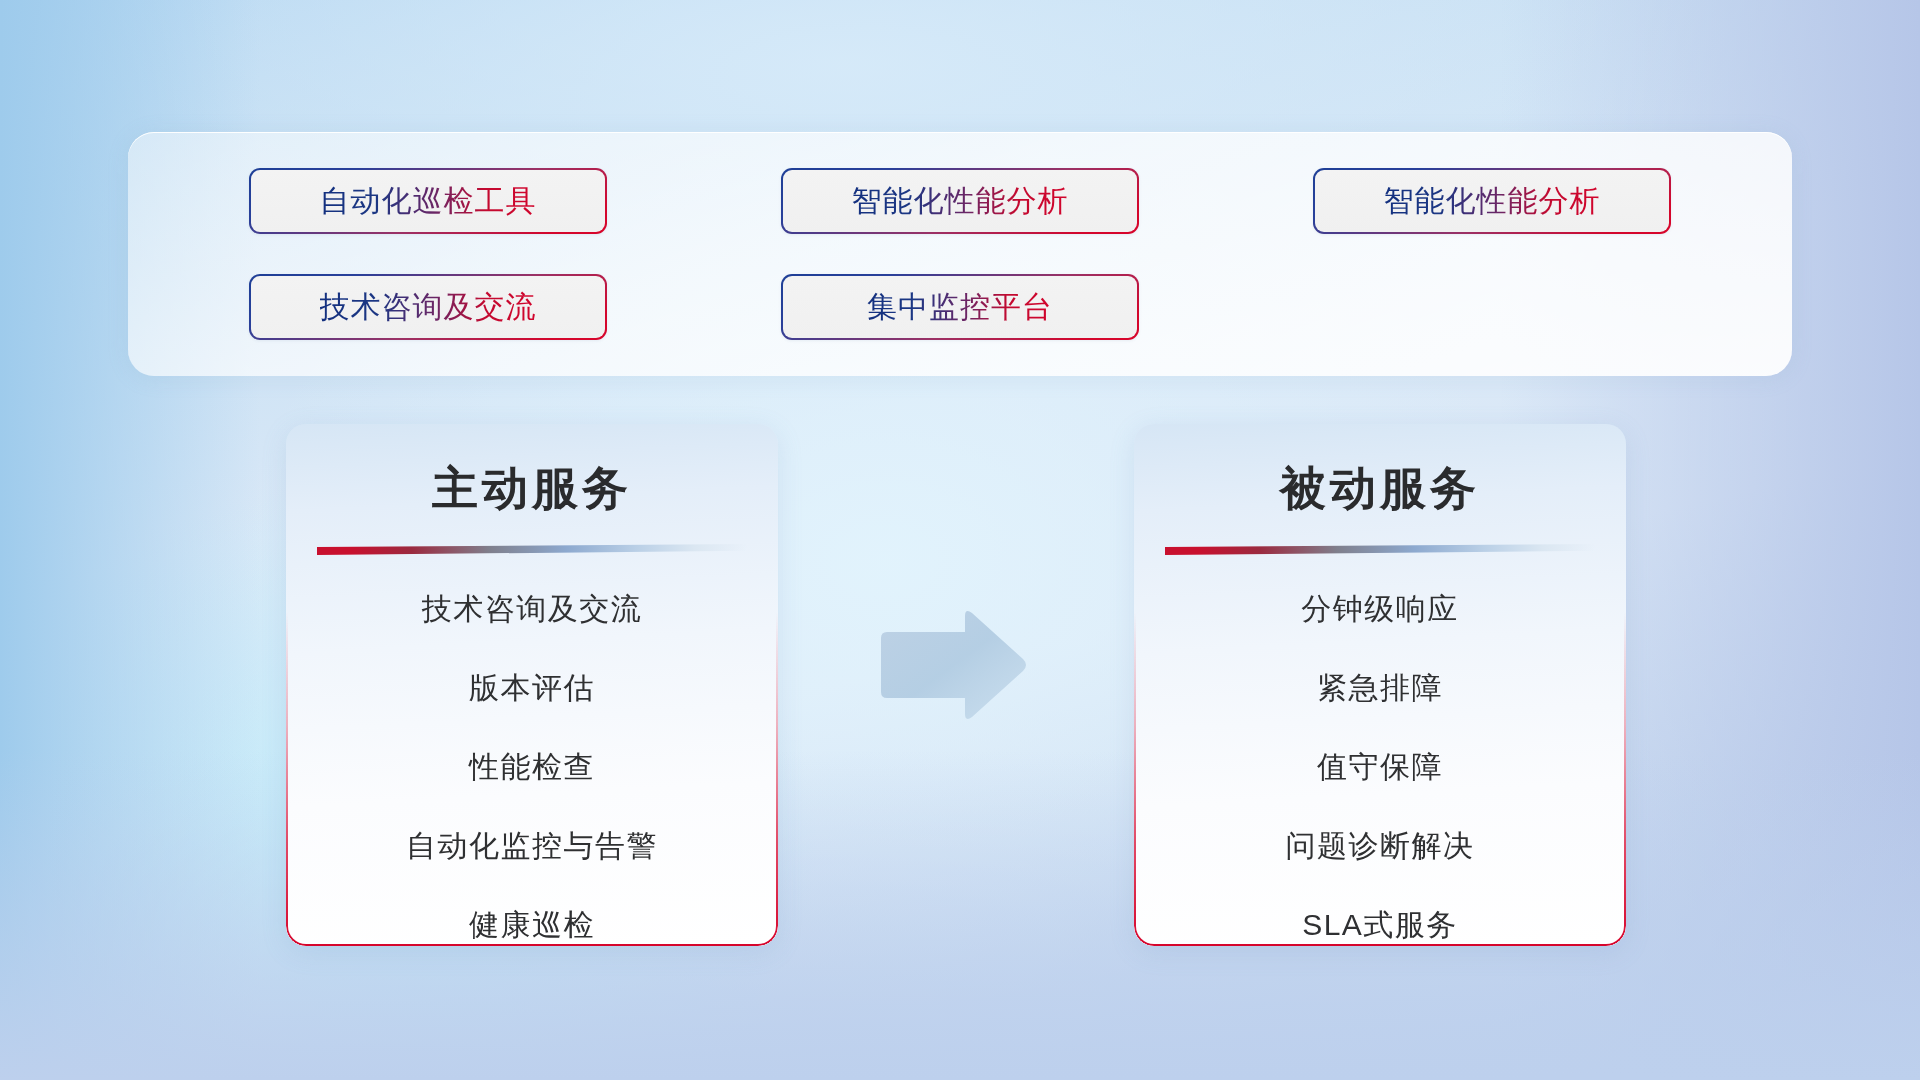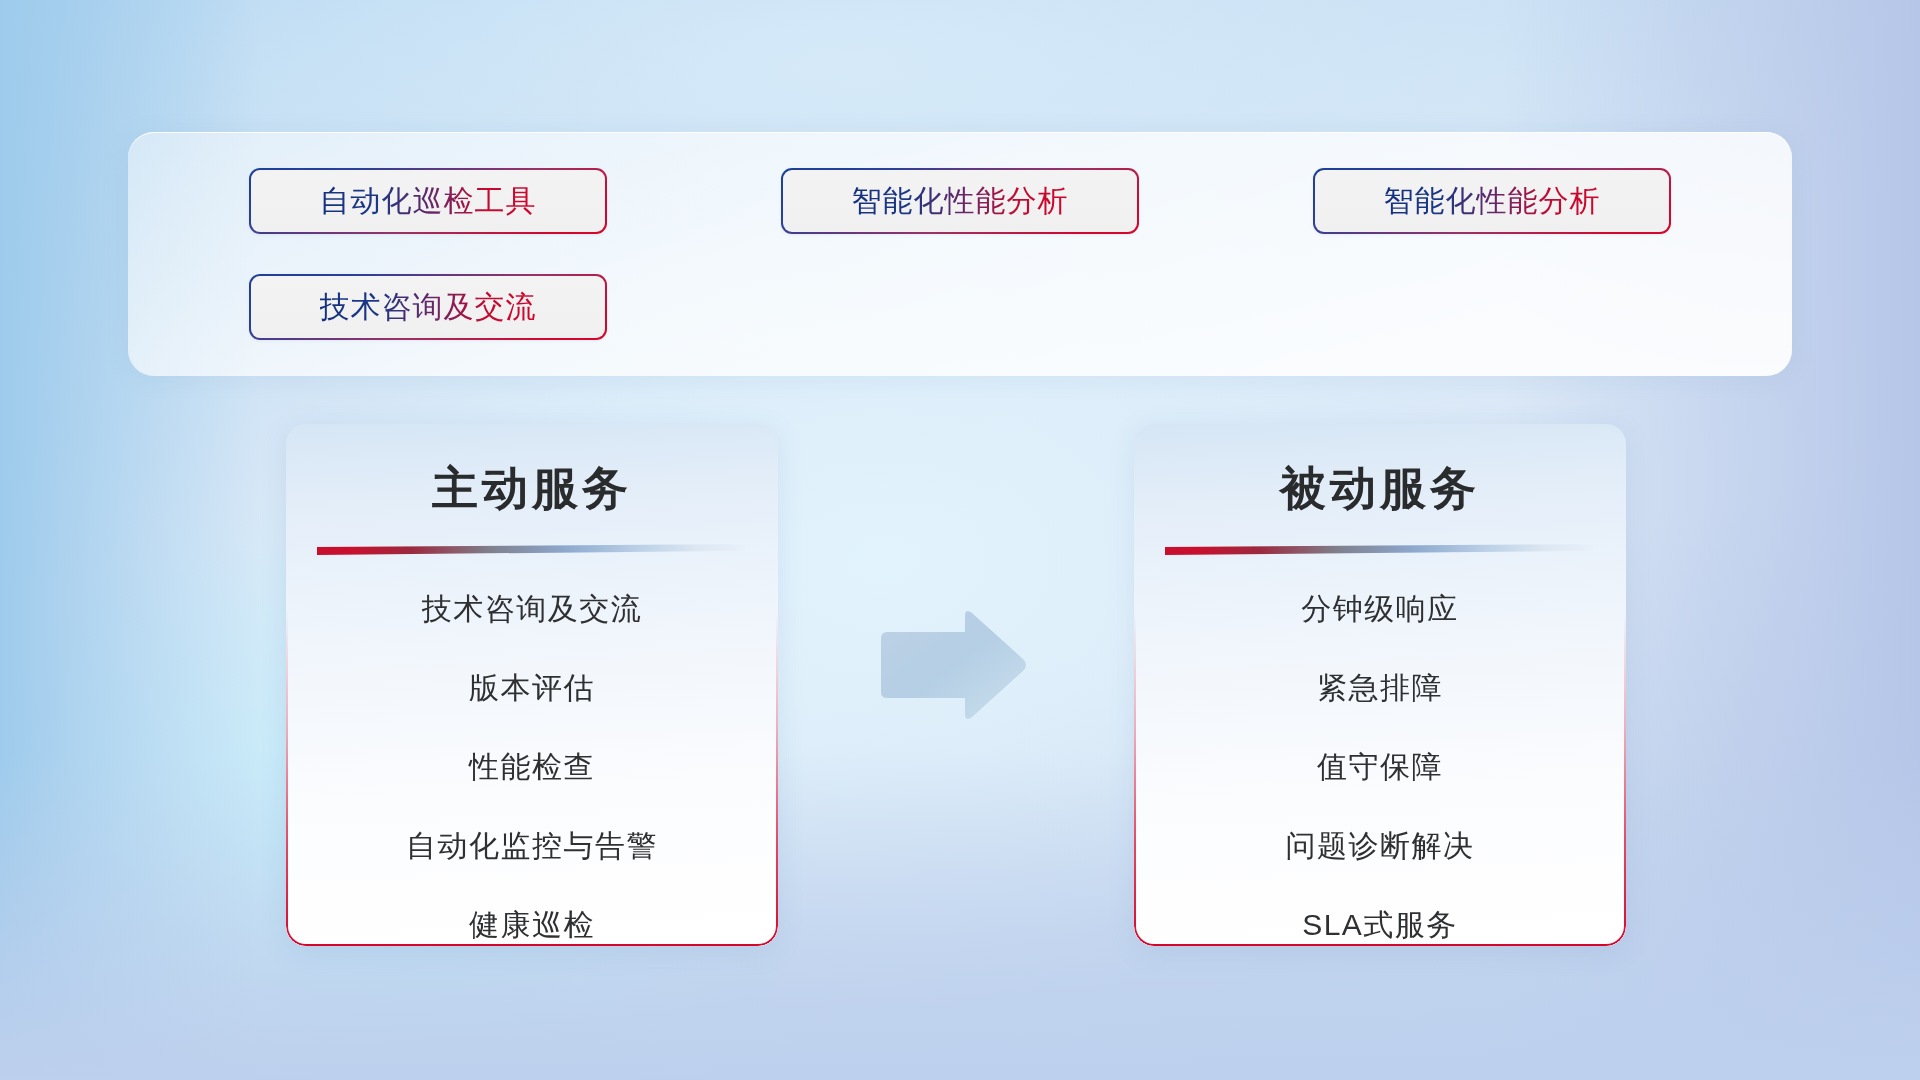--- a/index.html
+++ b/index.html
@@ -203,20 +203,23 @@
     </div>
 
     <div class="tag">
       <span class="tag-label">智能化性能分析</span>
     </div>
 
     <div class="tag">
       <span class="tag-label">技术咨询及交流</span>
     </div>
 
+    <div class="tag">
+      <span class="tag-label">集中监控平台</span>
+    </div>
 
   </div>
 
   <div class="svc-card" id="card-active">
     <h2 class="card-title">主动服务</h2>
     <div class="card-divider"></div>
     <ul class="card-list">
       <li>技术咨询及交流</li>
       <li>版本评估</li>
       <li>性能检查</li>

